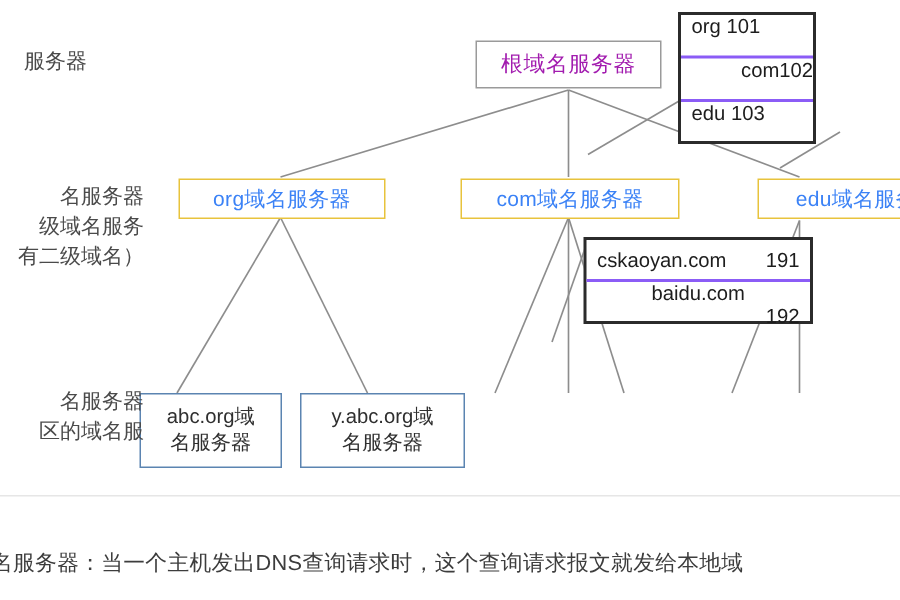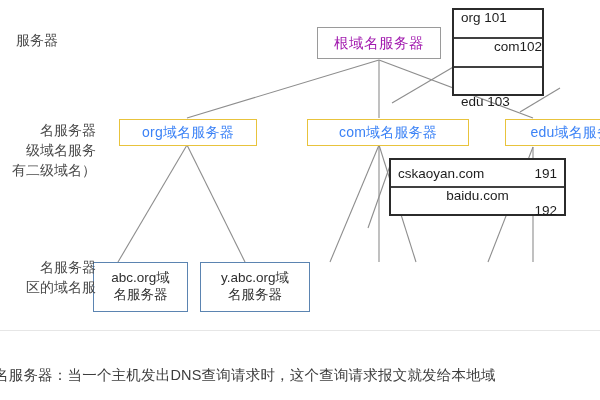--- a/index.html
+++ b/index.html
@@ -73,21 +73,21 @@
 
   
   .rec-table {
     position: absolute;
     box-sizing: border-box;
     border: 2px solid #2b2b2b;
     background: #ffffff;
   }
   .rec-row {
     box-sizing: border-box;
-    border-bottom: 2px solid #404040;
+    border-bottom: 2px solid #8b5cf6;
     display: flex;
     align-items: center;
     padding: 0 7px;
     font-size: 13.5px;
     color: #1d1d1d;
     white-space: nowrap;
   }
   .rec-row:last-child { border-bottom: none; }
   .rec-row .rec-name { flex: 0 0 auto; }
   .rec-row .rec-val  { margin-left: auto; padding-left: 6px; }
@@ -161,38 +161,38 @@
     <span>根域名服务器</span>
   </div>
 
   <div class="rec-table tld-table" style="left:452px; top:8px; width:92px; height:88px;">
     <div class="rec-row" style="height:29px;">
       <span class="rec-name">org</span><span>&nbsp;</span><span class="rec-val">101</span>
     </div>
     <div class="rec-row" style="height:29px;padding-left:40px;">
       <span class="rec-name">com</span><span class="rec-val">102</span>
     </div>
-    <div class="rec-row" style="height:44px;margin-top:26px;">
+    <div class="rec-row" style="height:44px;">
       <span class="rec-name">edu</span><span>&nbsp;</span><span class="rec-val">103</span>
     </div>
   </div>
 
   <div class="node node-tld" style="left:119px; top:119px; width:138px; height:27px;">
     <span>org域名服务器</span>
   </div>
 
-  <div class="node node-tld" style="left:307px; top:119px; width:162px; height:27px;">
+  <div class="node node-tld" style="left:307px; top:119px; width:146px; height:27px;">
     <span>com域名服务器</span>
   </div>
 
   <div class="node node-tld" style="left:505px; top:119px; width:146px; height:27px;">
     <span>edu域名服务器</span>
   </div>
 
-  <div class="rec-table" style="left:389px; top:158px; width:177px; height:58px;">
+  <div class="rec-table" style="left:389px; top:158px; width:153px; height:58px;">
     <div class="rec-row" style="height:28px;">
       <span class="rec-name">cskaoyan.com</span>
       <span class="rec-val">191</span>
     </div>
     <div class="rec-row" style="height:26px;flex-direction:column;">
       <span class="rec-name">baidu.com</span>
       <span class="rec-val">192</span>
     </div>
   </div>
 

